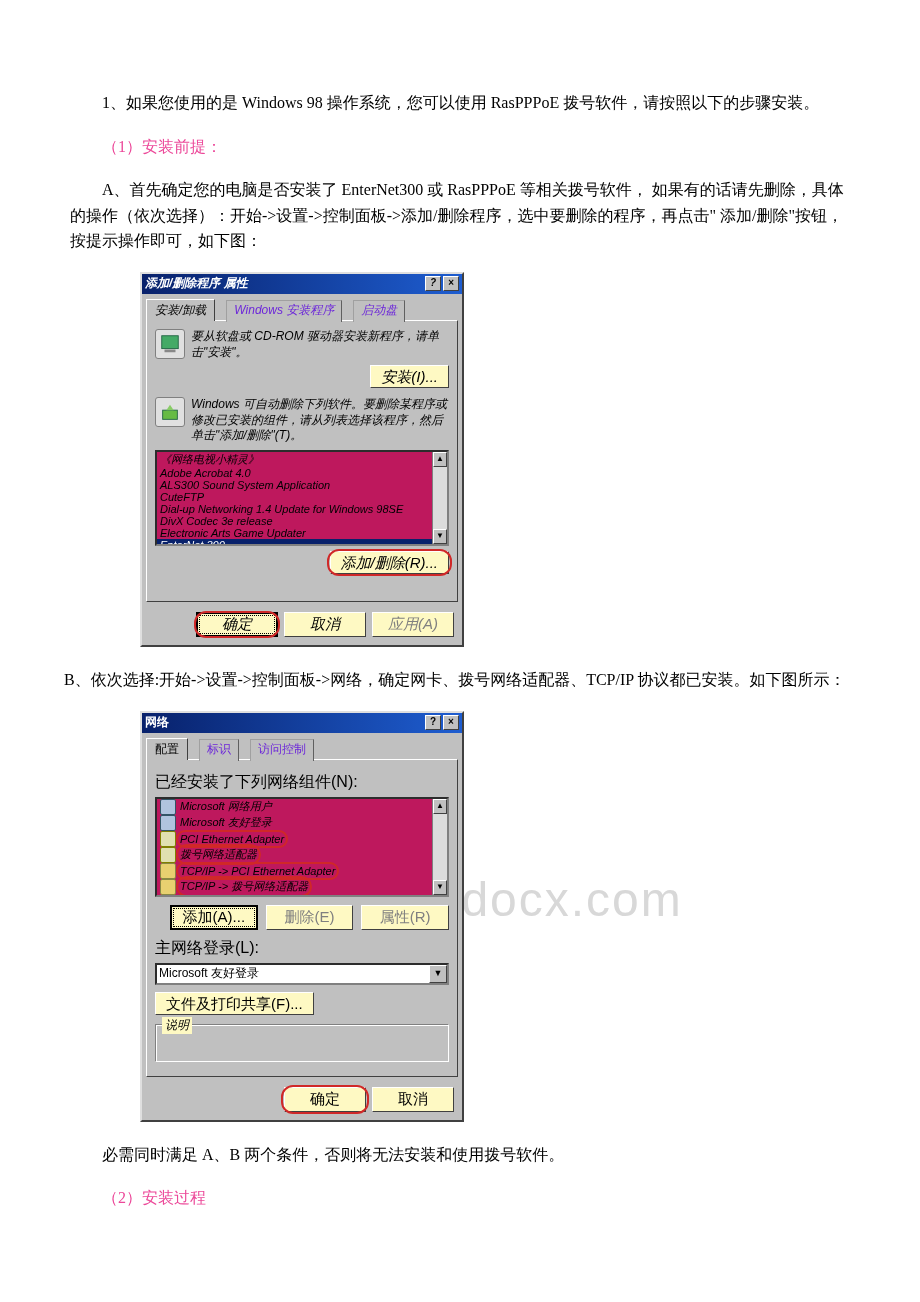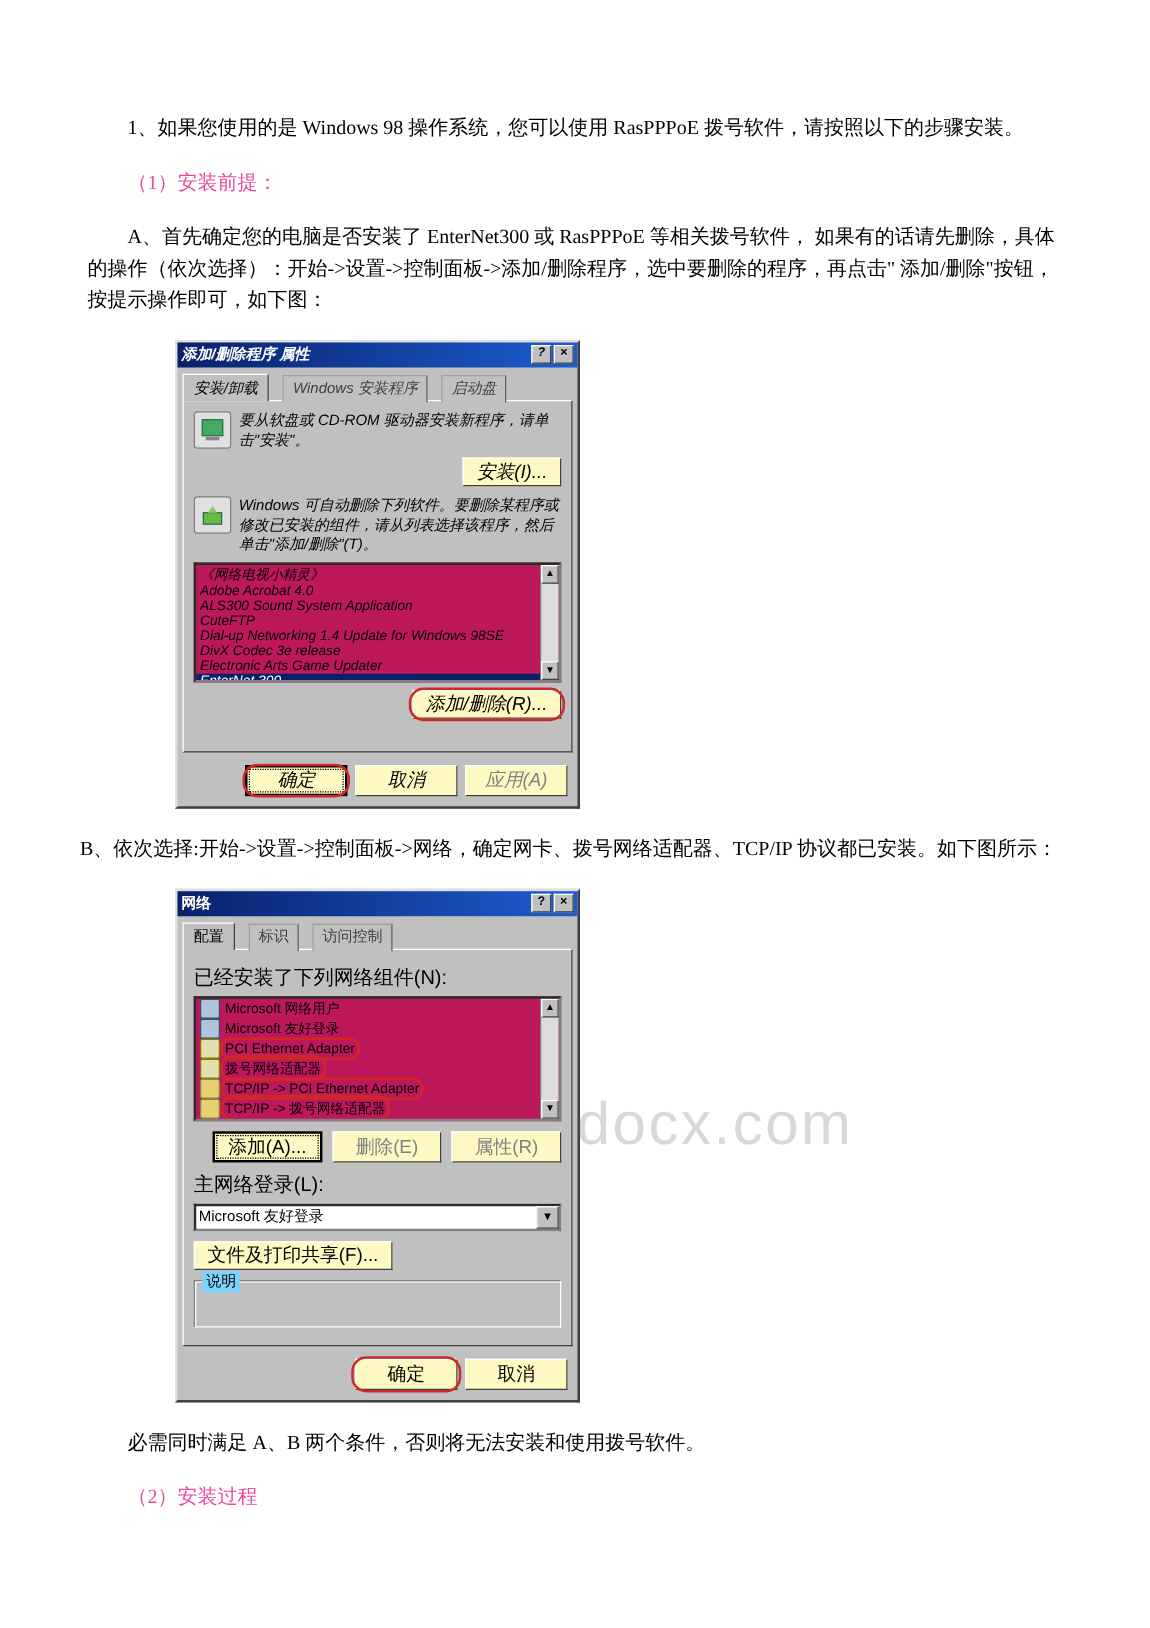--- a/index.html
+++ b/index.html
@@ -83,21 +83,21 @@
     padding: 2px 8px;
     font-size: 12px;
     margin-right: 0;
     position: relative;
     top: 1px;
   }
   .tab.inactive {
     border-color: #a0a0a0 #606060 transparent #a0a0a0;
     top: 2px;
     padding: 1px 7px;
-    color: #404040;
+    color: #6d28d9;
   }
   .panel {
     margin: 0 4px 4px 4px;
     border: 1px solid;
     border-color: #fff #404040 #404040 #fff;
     padding: 8px;
     background: #c0c0c0;
   }
   .row { display: flex; gap: 6px; align-items: flex-start; }
   .icon32 {
@@ -156,21 +156,21 @@
   .ring { position: relative; }
   .ring::after{
     content:""; position:absolute; left:-4px; top:-3px; right:-4px; bottom:-3px;
     border:2px solid #d02828; border-radius:12px;
     pointer-events:none;
   }
 
   
   .label12 { font-size: 16px; margin: 4px 0; display: block; }
   .listbox2 { height: 96px; }
-  .listbox2 .item { display:flex; align-items:center; gap:4px; padding:0 3px; font-size: 11px;}
+  .listbox2 .item { display:flex; align-items:center; gap:4px; padding:0 3px; font-size: 11px; font-style: italic;}
   .glyph { width:14px; height:14px; display:inline-block; background:#e0e0b0; border:1px solid #808000; border-radius:2px; flex-shrink:0;}
   .glyph.net { background:#b0c4de; border-color:#356; }
   .glyph.tcp { background:#e8d070; border-color:#884; }
   .btnrow { display:flex; gap:8px; margin:8px 0;padding-left:15px; }
   .btnrow .btn { flex:1; }
   .combo {
     background:#fff; border:2px inset #808080; height:18px;
     display:flex; align-items:center; padding:0 2px; font-size:12px;
     position:relative;
   }
@@ -178,22 +178,22 @@
     position:absolute; right:0; top:0; bottom:0; width:16px;
     background:#c0c0c0; border:1px solid; border-color:#fff #404040 #404040 #fff;
     text-align:center; font-size:9px; line-height:14px;
   }
   .groupbox {
     border:1px solid #808080; border-right-color:#fff; border-bottom-color:#fff;
     box-shadow: inset 1px 1px 0 #fff;
     margin:6px 0; padding:6px 6px 30px 6px; position:relative;
   }
   .groupbox .glabel {
-    position:absolute; top:-8px; left:6px; background:#7dd3fc;
-    padding:0 3px; font-size:12px;
+    position:absolute; top:-8px; left:6px; background:#fef9c3;
+    padding:0 3px; font-size:12px;font-style:italic;
   }
 </style>
 </head>
 <body>
 
 <div class="page">
 
   <p class="para indent1">1、如果您使用的是 Windows 98 操作系统，您可以使用 RasPPPoE 拨号软件，请按照以下的步骤安装。</p>
 
   <p class="para indent2 red">（1）安装前提：</p>

